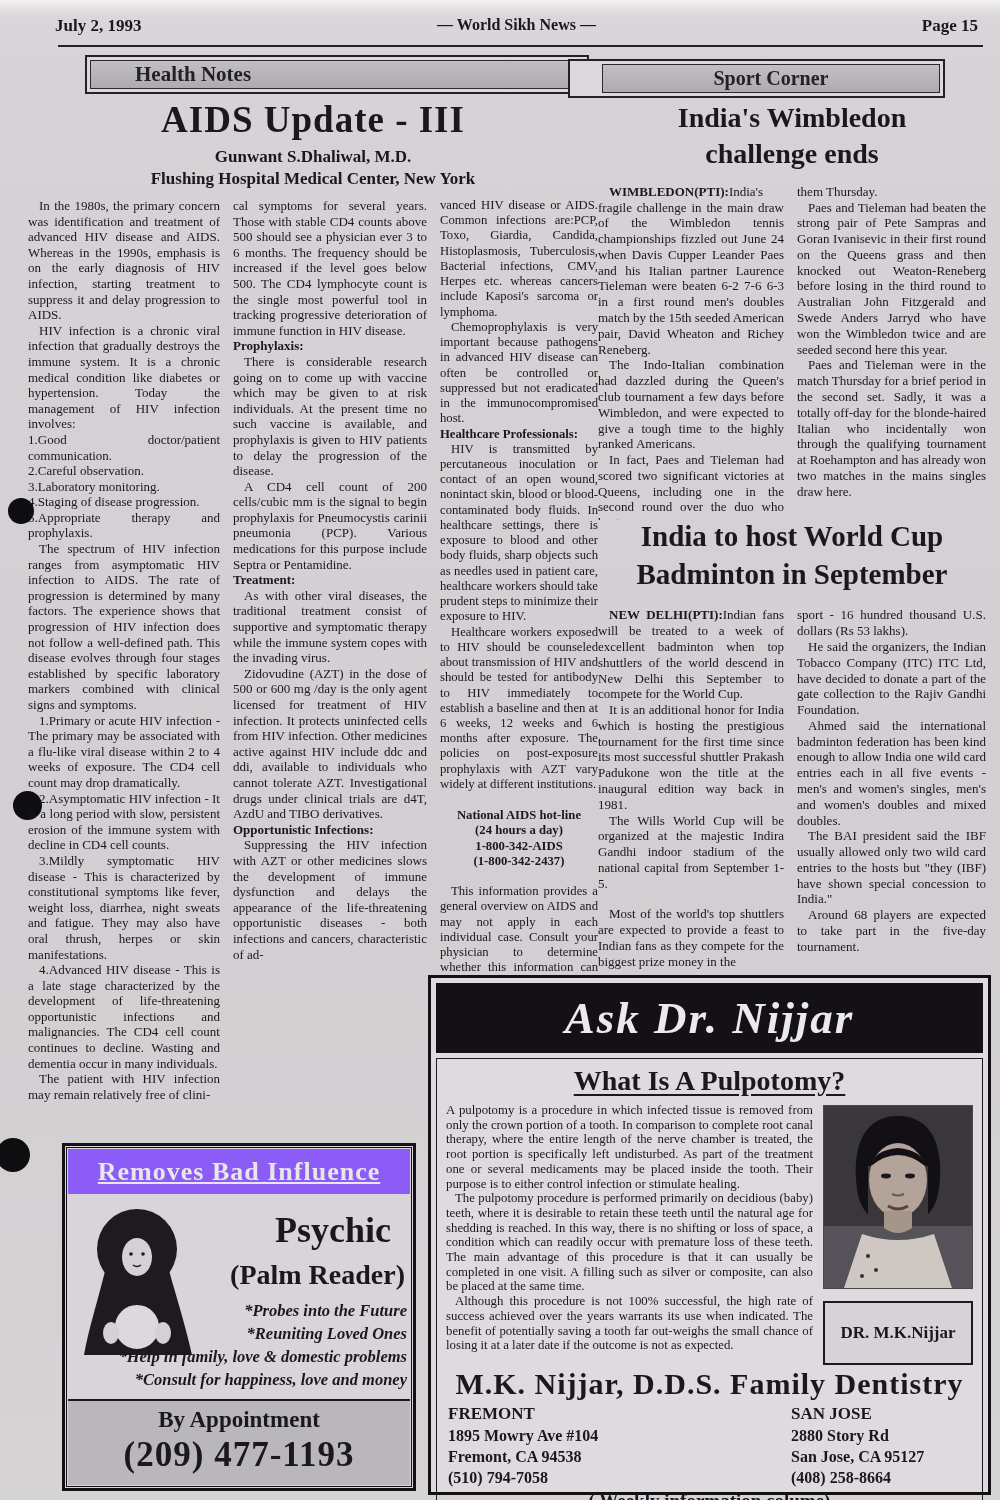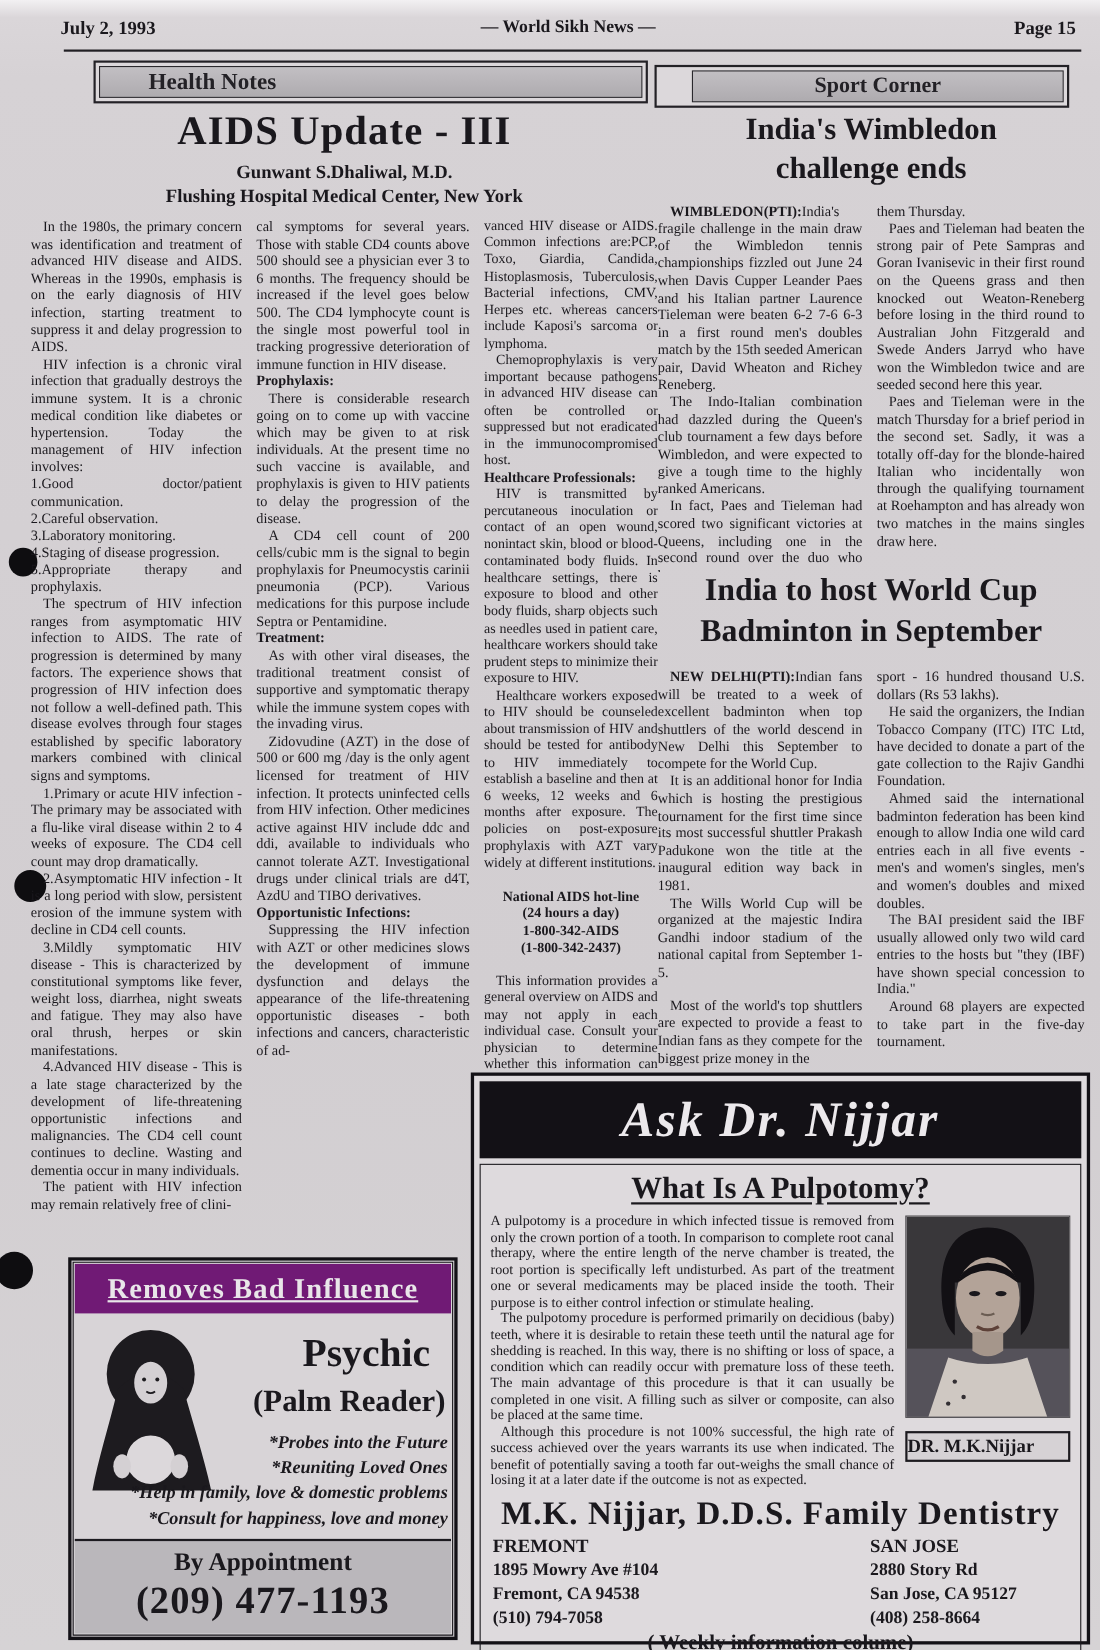--- a/index.html
+++ b/index.html
@@ -11,21 +11,21 @@
   .mh-date{font-weight:bold;font-size:17px;}
   .mh-title{font-weight:bold;font-size:16px;position:absolute;left:0;right:0;text-align:center;}
   .mh-page{font-weight:bold;font-size:17px;}
   .rule{position:absolute;top:45px;left:58px;width:925px;height:2px;background:#211f24;}
   
   .section-box{position:absolute;border:2px solid #232126;background:#dcd8db;padding:3px;}
   .section-box .bar{border:1px solid #2a282d;background:linear-gradient(180deg,#c2bfc3,#aeabaf);
     font-weight:bold;font-size:21px;height:27px;line-height:27px;color:#232126;}
   .box-health{top:55px;left:85px;width:494px;}
   .box-health .bar{padding-left:44px;}
-  .box-sport{top:59px;left:595px;width:338px;padding-left:32px;}
+  .box-sport{top:59px;left:568px;width:338px;padding-left:32px;}
   .box-sport .bar{text-align:center;font-size:20px;}
   
   .para{margin:0;text-indent:11px;text-align:justify;}
   .para.noind{text-indent:0;}
   .para.mt{margin-top:15px;}
   .sub-head{margin:0;font-weight:bold;text-indent:0;}
   .center-line{margin:0;font-weight:bold;text-align:center;text-indent:0;}
   .center-line.mt{margin-top:16px;}
   
   .aids{position:absolute;top:98px;left:28px;width:570px;}
@@ -43,21 +43,21 @@
   .wimbledon .sport-title{font-size:28px;}
   .badminton .sport-title{font-size:29px;}
   .sport-cols{display:flex;gap:13px;overflow:hidden;}
   .wimbledon .sport-cols{margin-top:11px;height:336px;}
   .badminton .sport-cols{margin-top:14px;height:372px;}
   .sport-cols .scol{font-size:13px;line-height:1.215;overflow:hidden;}
   .scol.sa{width:186px;}.scol.sb{width:189px;}
   
   .psychic{position:absolute;top:1143px;left:62px;width:348px;height:342px;
     border:3px solid #131116;background:#d8d4d7;box-shadow:0 0 0 1px #d8d4d7 inset,0 0 0 2px #131116 inset;}
-  .psy-band{margin:3px;background:#701a75;height:45px;display:flex;align-items:center;justify-content:center;}
+  .psy-band{margin:3px;background:#8b5cf6;height:45px;display:flex;align-items:center;justify-content:center;}
   .psy-band span{color:#e9e6e9;font-weight:bold;font-size:26px;text-decoration:underline;letter-spacing:1px;}
   .psy-main{position:relative;height:204px;}
   .psy-fig{position:absolute;left:10px;top:8px;}
   .psy-title{position:absolute;right:22px;top:12px;font-size:36px;font-weight:bold;}
   .psy-sub{position:absolute;right:8px;top:62px;font-size:28px;font-weight:bold;}
   .psy-bullets{position:absolute;left:4px;right:6px;top:104px;text-align:right;}
   .psy-bullet{margin:0 0 3px;font-style:italic;font-weight:bold;font-size:16.5px;text-indent:0;}
   .psy-foot{position:absolute;left:3px;right:3px;bottom:3px;height:84px;background:#bab7bb;
     border-top:2px solid #1c1a1f;text-align:center;}
   .psy-appt{margin-top:6px;font-size:23px;font-weight:bold;}
@@ -66,22 +66,22 @@
   .nijjar{position:absolute;top:975px;left:428px;width:557px;height:514px;border:3px solid #131116;background:#dedadd;}
   .nj-banner{margin:5px 5px 0;background:#131116;height:70px;display:flex;align-items:center;justify-content:center;}
   .nj-banner span{color:#ece9ec;font-weight:bold;font-style:italic;font-size:45px;letter-spacing:2px;}
   .nj-content{margin:5px;border:1px solid #1c1a1f;padding:4px 9px 2px;}
   .nj-heading{text-align:center;font-weight:bold;font-size:28px;text-decoration:underline;text-underline-offset:4px;margin:2px 0 6px;}
   .nj-body{font-size:12.8px;line-height:1.15;text-align:justify;}
   .nj-body .para{text-indent:9px;}
   .nj-body .para.noind{text-indent:0;}
   .photo-float{float:right;width:150px;margin:2px 0 2px 10px;}
   .nj-photo{display:block;border:1px solid #4a484c;}
-  .nj-photo-label{margin-top:12px;border:2px solid #1c1a1f;background:#d6d2d5;text-align:left;
-    font-weight:bold;font-size:17px;padding:2px 0;}
+  .nj-photo-label{margin-top:12px;border:2px solid #1c1a1f;background:#d6d2d5;text-align:center;
+    font-weight:bold;font-size:17px;padding:20px 0;}
   .nj-practice{clear:both;text-align:center;font-weight:bold;font-size:30px;margin:6px 0 2px;letter-spacing:1px;}
   .nj-locs{display:flex;justify-content:space-between;padding:0 2px;}
   .nj-loc{font-weight:bold;font-size:16px;line-height:1.32;}
   .nj-loc.right{width:180px;}
   .nj-city{font-size:17px;}
   .nj-foot{text-align:center;font-weight:bold;font-size:19px;margin-top:2px;}
   
   .hole{position:absolute;border-radius:50%;background:#0e0d10;}
   .h1{left:8px;top:498px;width:26px;height:26px;}
   .h2{left:13px;top:791px;width:29px;height:29px;}

